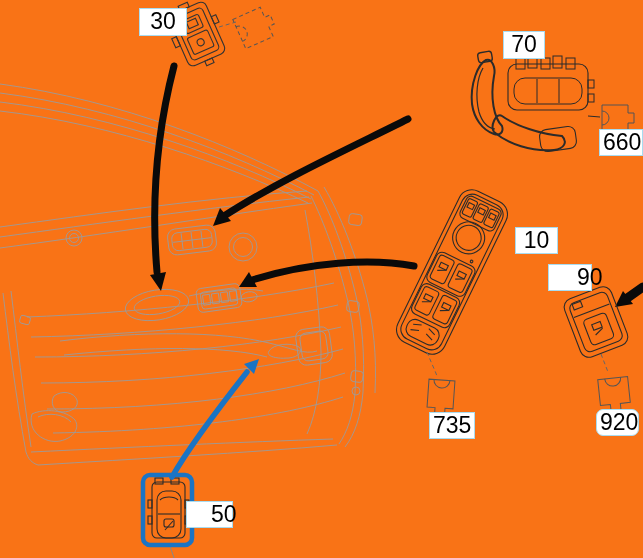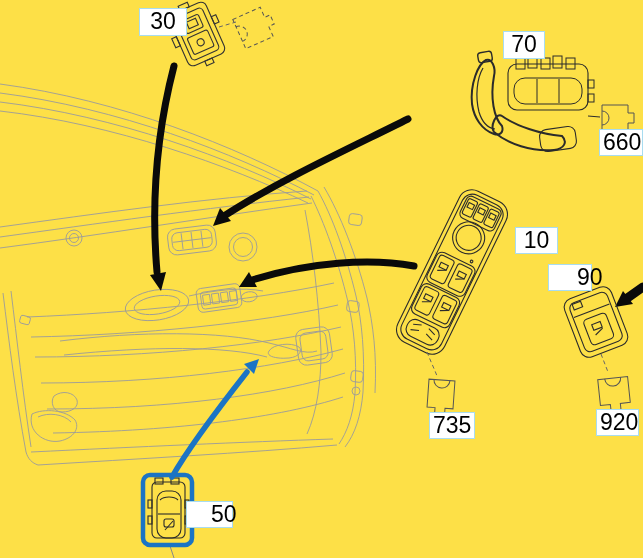--- a/index.html
+++ b/index.html
@@ -1,16 +1,16 @@
 <!DOCTYPE html>
 <html><head>
 <meta charset="utf-8">
 <style>
   html,body{margin:0;padding:0;background:#fff;}
-  .stage{position:relative;width:643px;height:558px;background:#fde047;overflow:hidden;
+  .stage{position:relative;width:643px;height:558px;background:#f97316;overflow:hidden;
          font-family:"Liberation Sans",sans-serif;}
   .stage svg{position:absolute;left:0;top:0;}
   .callout{position:absolute;box-sizing:border-box;border:1px solid #a8dcf0;background:#fff;
            color:#000;font-size:23px;line-height:25px;text-align:center;padding:0 3px;
            min-width:42px;height:27px;z-index:5;}
 </style>
 </head>
 <body>
 
 <div class="stage">
@@ -249,15 +249,15 @@
     <polygon points="259,359 254,374 244,364" stroke="none"></polygon>
   </g>
 </svg>
 
   <div class="callout" style="left:139px;top:8px;width:48px;height:28px;">30</div>
   <div class="callout" style="left:503px;top:31px;width:36px;height:28px;">70</div>
   <div class="callout" style="left:599px;top:129px;width:44px;">660</div>
   <div class="callout" style="left:515px;top:227px;width:43px;">10</div>
   <div class="callout" style="left:548px;top:264px;width:44px;padding-left:28px;">90</div>
   <div class="callout" style="left:429px;top:412px;width:46px;">735</div>
-  <div class="callout" style="left:596px;top:409px;width:43px;">920</div>
+  <div class="callout" style="left:596px;top:409px;width:43px;border-radius:7px;">920</div>
   <div class="callout" style="left:186px;top:501px;width:47px;padding-left:24px;">50</div>
 </div>
 
 </body></html>

